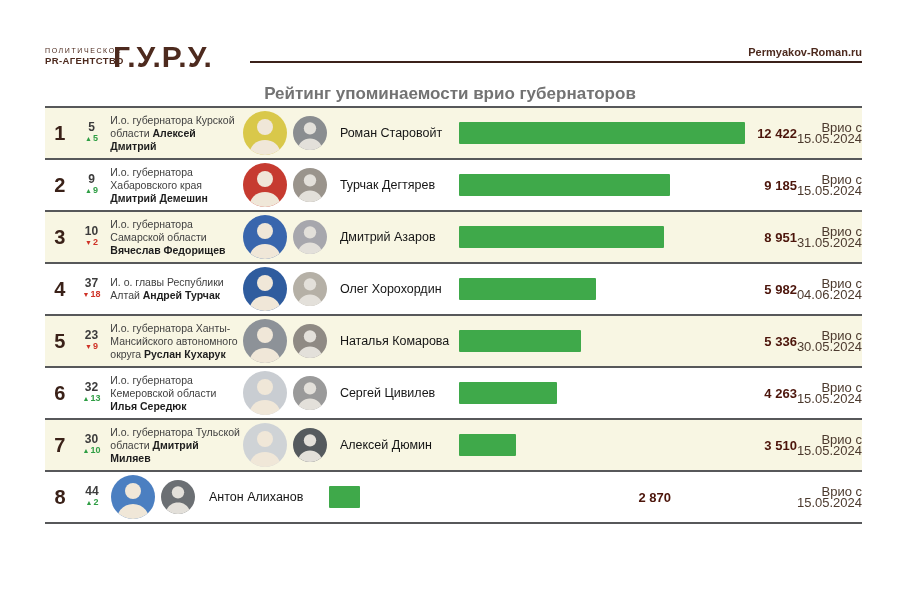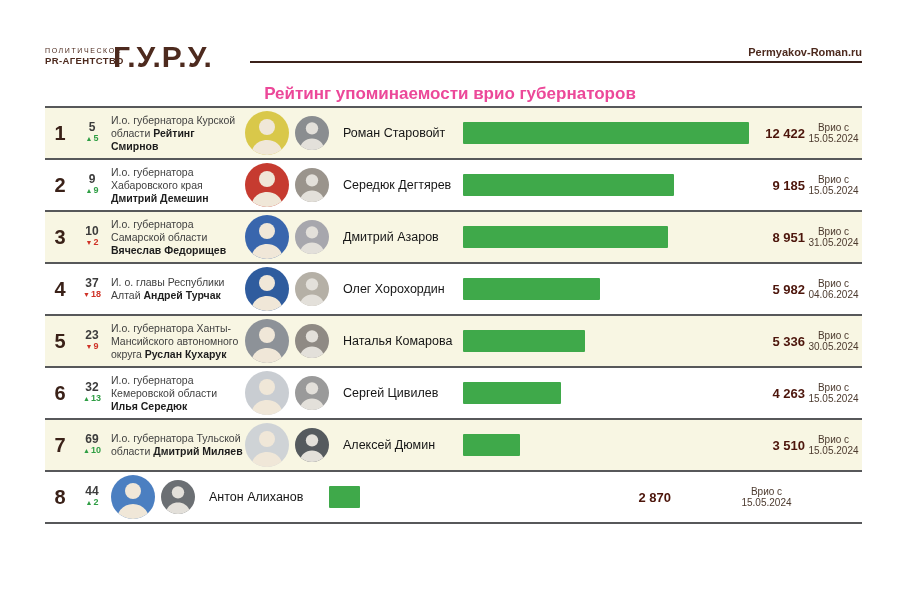--- a/index.html
+++ b/index.html
@@ -11,21 +11,21 @@
   .logo-line1 { font-size:7px; letter-spacing:1.6px; font-weight:400; }
   .logo-line2 { font-size:9.5px; font-weight:700; letter-spacing:.4px; margin-top:1px; }
   .logo-main { position:absolute; left:113px; top:40px; font-size:30px; font-weight:700;
                letter-spacing:1px; color:#4d2a1e; }
   .site-link { position:absolute; right:38px; top:46px; font-size:11px; font-weight:700;
                color:#4d2a1e; text-decoration:none; }
   .header-rule { position:absolute; left:250px; right:38px; top:61px; height:2px; background:#3b211a; }
 
   
   .title { position:absolute; left:0; top:84px; width:100%; text-align:center;
-           font-size:17px; font-weight:700; color:#ec4899; }
+           font-size:17px; font-weight:700; color:#737373; }
 
   
   .table { position:absolute; left:45px; top:106px; width:817px; border-bottom:2px solid #57585a; }
   .row { display:flex; align-items:center; height:52px; border-top:2px solid #57585a; background:#ffffff; }
   .row.shaded { background:#f8f6e3; }
 
   .rank { width:30px; text-align:center; font-size:20px; font-weight:700; color:#3a2118; }
 
   .change { width:34px; text-align:center; line-height:11px; }
   .prev { font-size:12px; font-weight:600; color:#3c3c3c; }
@@ -43,21 +43,21 @@
   .av1 { width:44px; height:44px; }
   .av2 { width:34px; height:34px; }
 
   .pname { width:124px; font-size:12.5px; font-weight:400; color:#151515; padding-left:4px; line-height:14px; }
 
   .bararea { width:296px; }
   .bar { height:22px; background:#3fa94a; border-radius:1px; }
 
   .value { width:46px; text-align:right; font-size:13px; font-weight:700; color:#4c150b; white-space:nowrap; }
 
-  .date { flex:1; text-align:center; font-size:10px; line-height:11.5px; color:#4c3a2e; font-weight:400; }
+  .date { flex:1; text-align:right; font-size:13px; line-height:11.5px; color:#4c3a2e; font-weight:400; }
 </style>
 </head>
 <body>
 
 <div class="page">
 
   <div class="logo-left">
     <div class="logo-line1">ПОЛИТИЧЕСКОЕ</div>
     <div class="logo-line2">PR-АГЕНТСТВО</div>
   </div>
@@ -68,21 +68,21 @@
   <div class="title">Рейтинг упоминаемости врио губернаторов</div>
 
   <div class="table">
     <div id="rows">
         <div class="row shaded">
     <div class="rank">1</div>
     <div class="change">
       <div class="prev">5</div>
       <div class="trend up"><span class="tri">▲</span><span>5</span></div>
     </div>
-    <div class="desc"><span>И.о. губернатора Курской области</span> <b>Рейтинг Смирнов</b></div>
+    <div class="desc"><span>И.о. губернатора Курской области</span> <b>Алексей Дмитрий</b></div>
     <div class="avatars">
       <span class="av av1" style="background: rgb(217, 200, 74);">
         <svg viewBox="0 0 44 44">
                 <circle cx="22" cy="16" r="8" fill="#f0e7d8"></circle>
                 <path d="M6 44c1-10 8-15 16-15s15 5 16 15z" fill="#f0e7d8"></path>
               </svg>
       </span>
       <span class="av av2" style="background: rgb(138, 141, 144);">
         <svg viewBox="0 0 44 44">
                 <circle cx="22" cy="16" r="8" fill="#e3e0da"></circle>
@@ -114,21 +114,21 @@
                 <path d="M6 44c1-10 8-15 16-15s15 5 16 15z" fill="#f0e7d8"></path>
               </svg>
       </span>
       <span class="av av2" style="background: rgb(154, 148, 140);">
         <svg viewBox="0 0 44 44">
                 <circle cx="22" cy="16" r="8" fill="#e3e0da"></circle>
                 <path d="M6 44c1-10 8-15 16-15s15 5 16 15z" fill="#e3e0da"></path>
               </svg>
       </span>
     </div>
-    <div class="pname">Середюк Дегтярев</div>
+    <div class="pname">Турчак Дегтярев</div>
     <div class="bararea">
       <div class="bar" style="width: 211px;"></div>
     </div>
     <div class="value">9 185</div>
     <div class="date">
       <div>Врио с</div>
       <div>15.05.2024</div>
     </div>
   </div>
         <div class="row shaded">
@@ -251,21 +251,21 @@
     </div>
     <div class="value">4 263</div>
     <div class="date">
       <div>Врио с</div>
       <div>15.05.2024</div>
     </div>
   </div>
         <div class="row shaded">
     <div class="rank">7</div>
     <div class="change">
-      <div class="prev">69</div>
+      <div class="prev">30</div>
       <div class="trend up"><span class="tri">▲</span><span>10</span></div>
     </div>
     <div class="desc"><span>И.о. губернатора Тульской области</span> <b>Дмитрий Миляев</b></div>
     <div class="avatars">
       <span class="av av1" style="background: rgb(207, 211, 214);">
         <svg viewBox="0 0 44 44">
                 <circle cx="22" cy="16" r="8" fill="#f0e7d8"></circle>
                 <path d="M6 44c1-10 8-15 16-15s15 5 16 15z" fill="#f0e7d8"></path>
               </svg>
       </span>

